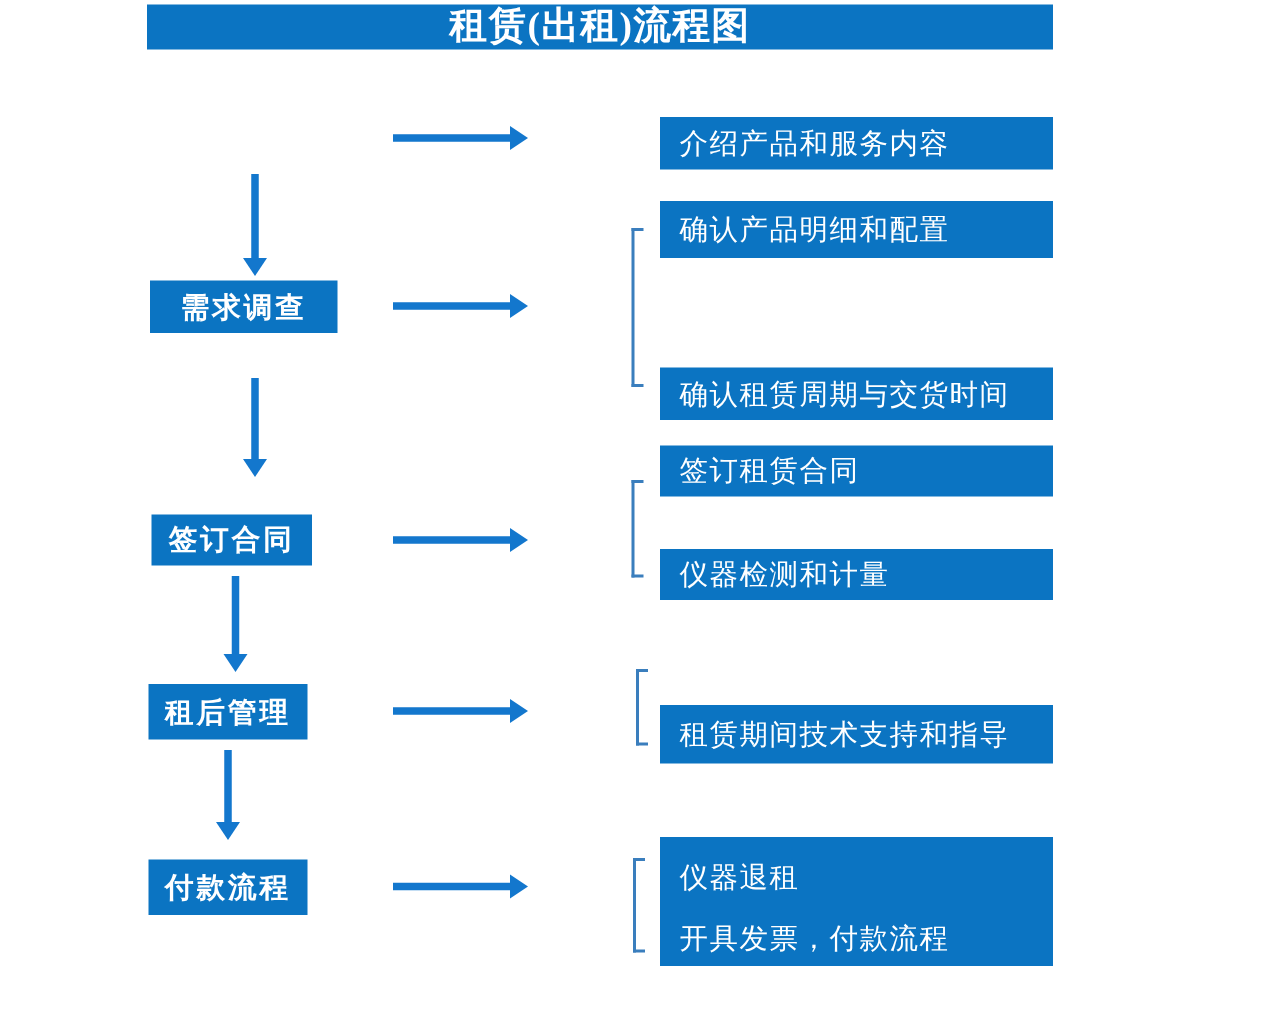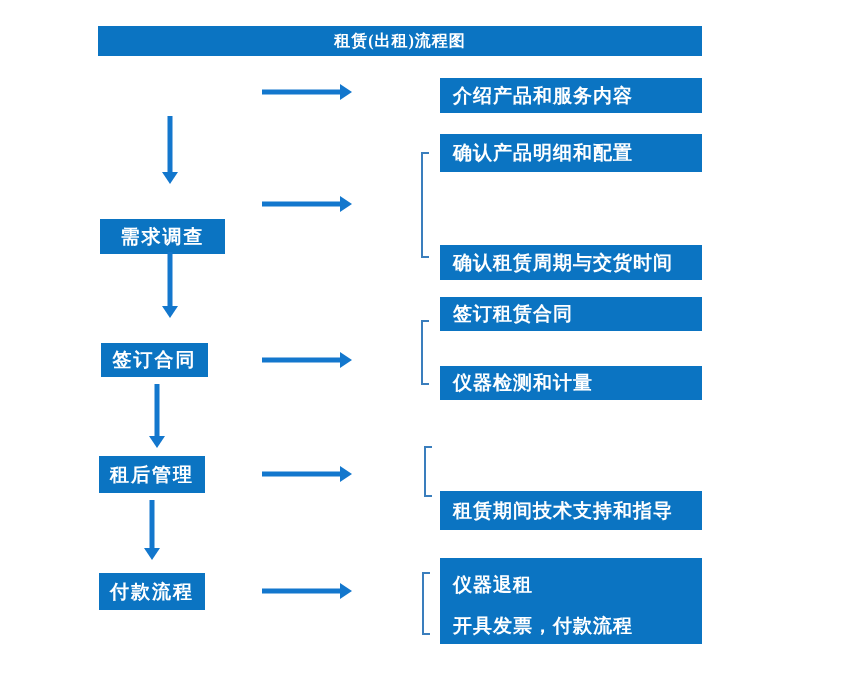--- a/index.html
+++ b/index.html
@@ -10,25 +10,25 @@
   }
   .canvas {
     position: relative;
     width: 844px;
     height: 688px;
     background: var(--background, #ffffff);
     overflow: hidden;
   }
   .title-banner {
     position: absolute;
-    left: 98px; top: 26px;
+    left: 98px; top: 3px;
     width: 604px; height: 30px;
     background: var(--box, #0b74c2);
     color: var(--text, #ffffff);
-    font-size: 16px;
+    font-size: 25px;
     font-weight: bold;
     text-align: center;
     line-height: 30px;
     letter-spacing: 1px;
   }
   .step-box {
     position: absolute;
     background: var(--box, #0b74c2);
     color: var(--text, #ffffff);
     font-size: 19px;
@@ -39,21 +39,21 @@
     align-items: center;
     justify-content: center;
   }
   .detail-box {
     position: absolute;
     left: 440px;
     width: 262px;
     background: var(--box, #0b74c2);
     color: var(--text, #ffffff);
     font-size: 19px;
-    font-weight: bold;
+    font-weight: normal;
     letter-spacing: 1px;
     display: flex;
     align-items: center;
     padding-left: 13px;
     box-sizing: border-box;
   }
   .v-arrow { position: absolute; width: 16px; }
   .v-arrow .shaft {
     position: absolute;
     left: 50%; top: 0;
@@ -98,21 +98,21 @@
 </style>
 </head>
 <body>
 
 <div class="canvas">
 
   <div class="title-banner">
     <span>租赁(出租)流程图</span>
   </div>
 
-  <div class="step-box" style="left:100px; top:187px; width:125px; height:35px;margin-top:32px;">需求调查</div>
+  <div class="step-box" style="left:100px; top:187px; width:125px; height:35px;">需求调查</div>
   <div class="step-box" style="left:101px; top:343px; width:107px; height:34px;">签订合同</div>
   <div class="step-box" style="left:99px;  top:456px; width:106px; height:37px;">租后管理</div>
   <div class="step-box" style="left:99px;  top:573px; width:106px; height:37px;">付款流程</div>
 
   <div class="v-arrow" style="left:162px; top:116px; height:68px;">
     <div class="shaft"></div>
     <div class="head"></div>
   </div>
   <div class="v-arrow" style="left:162px; top:252px; height:66px;">
     <div class="shaft"></div>
@@ -154,18 +154,18 @@
   <div class="bracket" style="left:422px; top:572px; height:63px;"></div>
 
   <div class="detail-box" style="top:78px;  height:35px;">介绍产品和服务内容</div>
 
   <div class="detail-box" style="top:134px; height:38px;">确认产品明细和配置</div>
   <div class="detail-box" style="top:245px; height:35px;">确认租赁周期与交货时间</div>
 
   <div class="detail-box" style="top:297px; height:34px;">签订租赁合同</div>
   <div class="detail-box" style="top:366px; height:34px;">仪器检测和计量</div>
 
-  <div class="detail-box" style="top:491px; height:39px;padding-left:13px;">租赁期间技术支持和指导</div>
+  <div class="detail-box" style="top:470px; height:39px;padding-left:13px;">租赁期间技术支持和指导</div>
 
   <div class="detail-box" style="top:558px; height:53px;">仪器退租</div>
   <div class="detail-box" style="top:608px; height:36px;">开具发票，付款流程</div>
 
 </div>
 
 </body></html>

